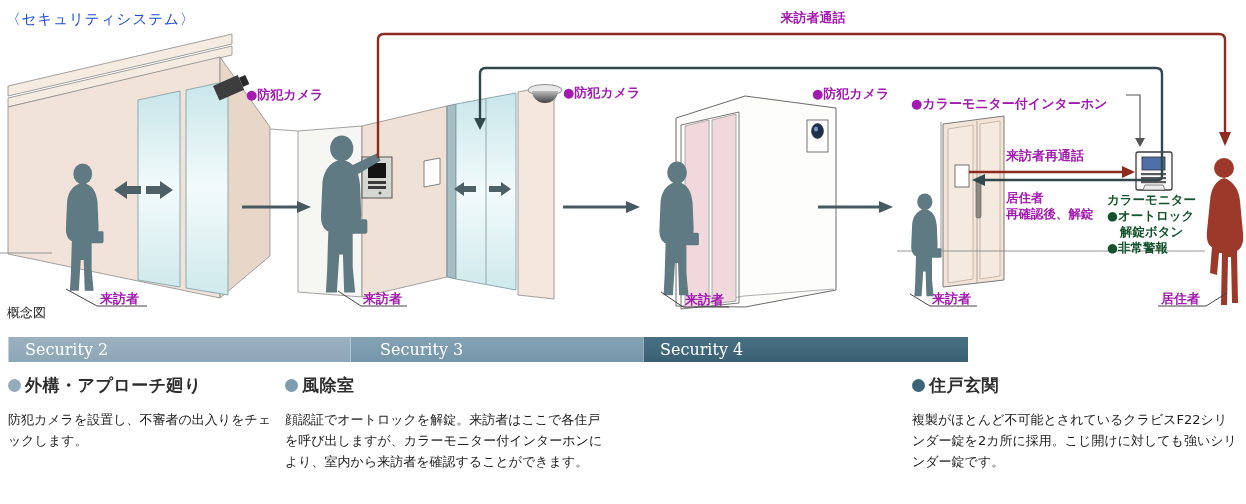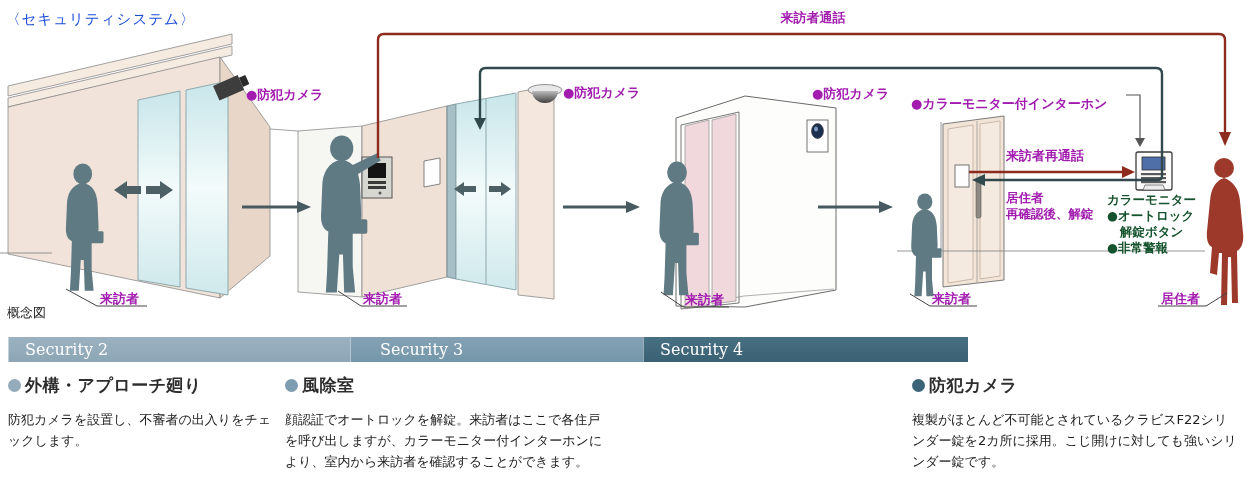--- a/index.html
+++ b/index.html
@@ -229,18 +229,18 @@
       <span class="dot"></span>
       <span>風除室</span>
     </div>
     <div class="body">顔認証でオートロックを解錠。来訪者はここで各住戸を呼び出しますが、カラーモニター付インターホンにより、室内から来訪者を確認することができます。</div>
   </div>
 
 
   <div class="col c4">
     <div class="head">
       <span class="dot"></span>
-      <span>防犯カメラ</span>
+      <span>住戸玄関</span>
     </div>
     <div class="body">複製がほとんど不可能とされているクラビスF22シリンダー錠を2カ所に採用。こじ開けに対しても強いシリンダー錠です。</div>
   </div>
 
 </div>
 
 </body></html>

